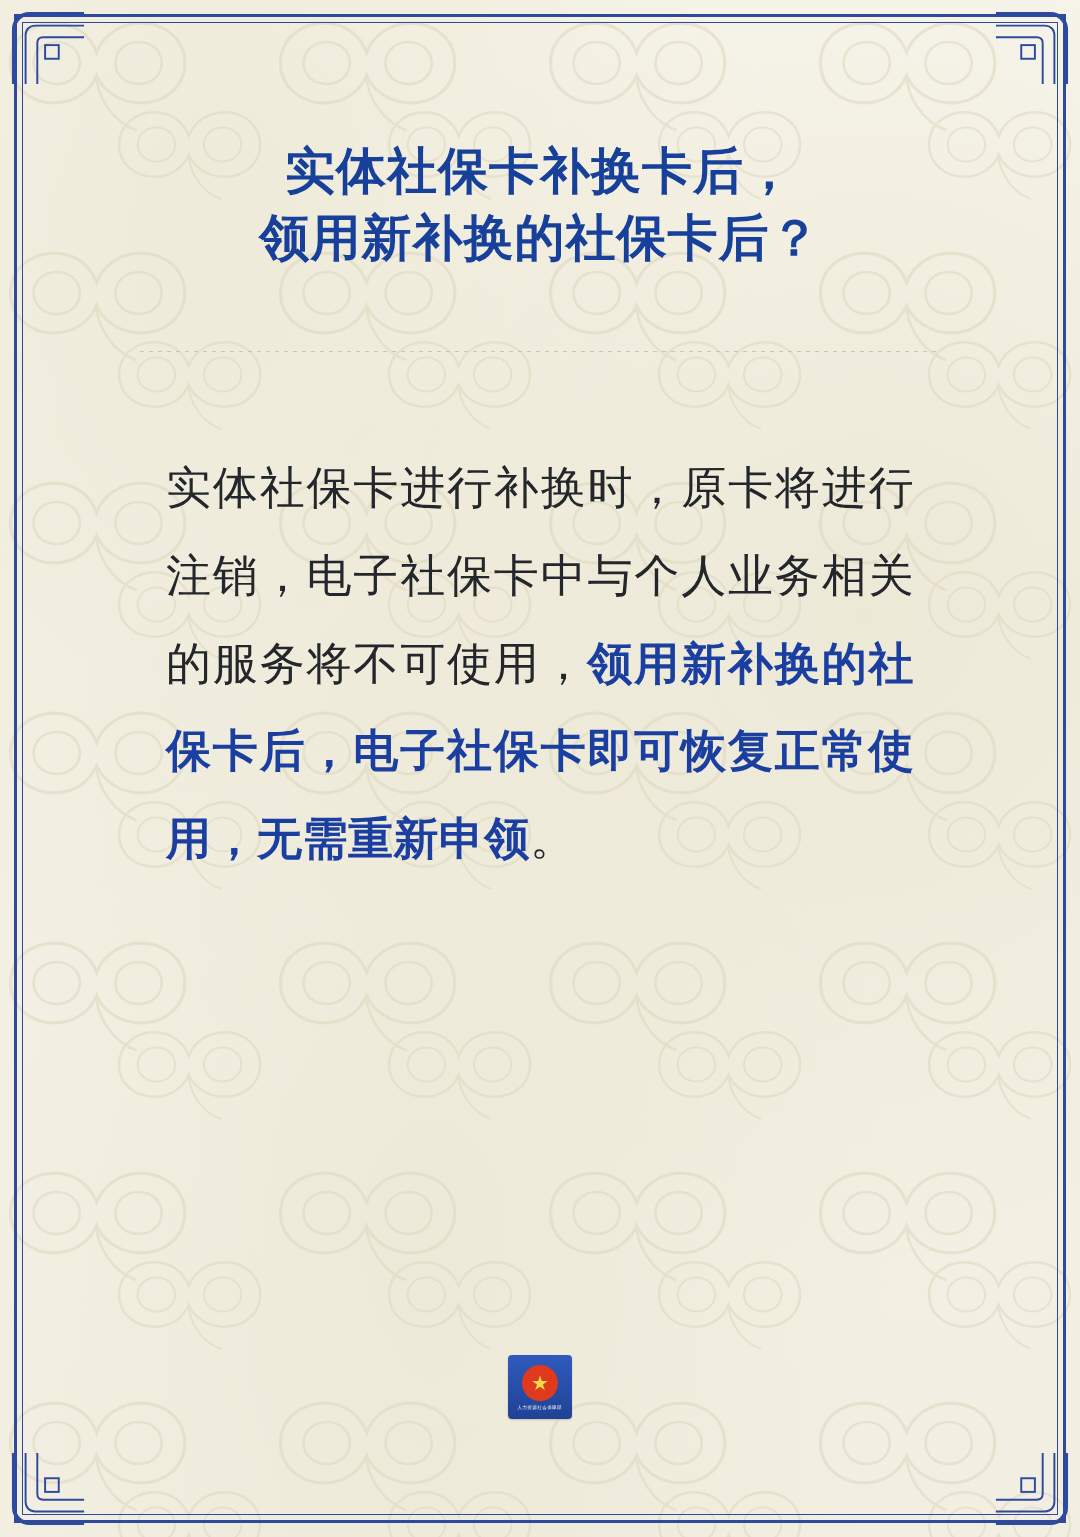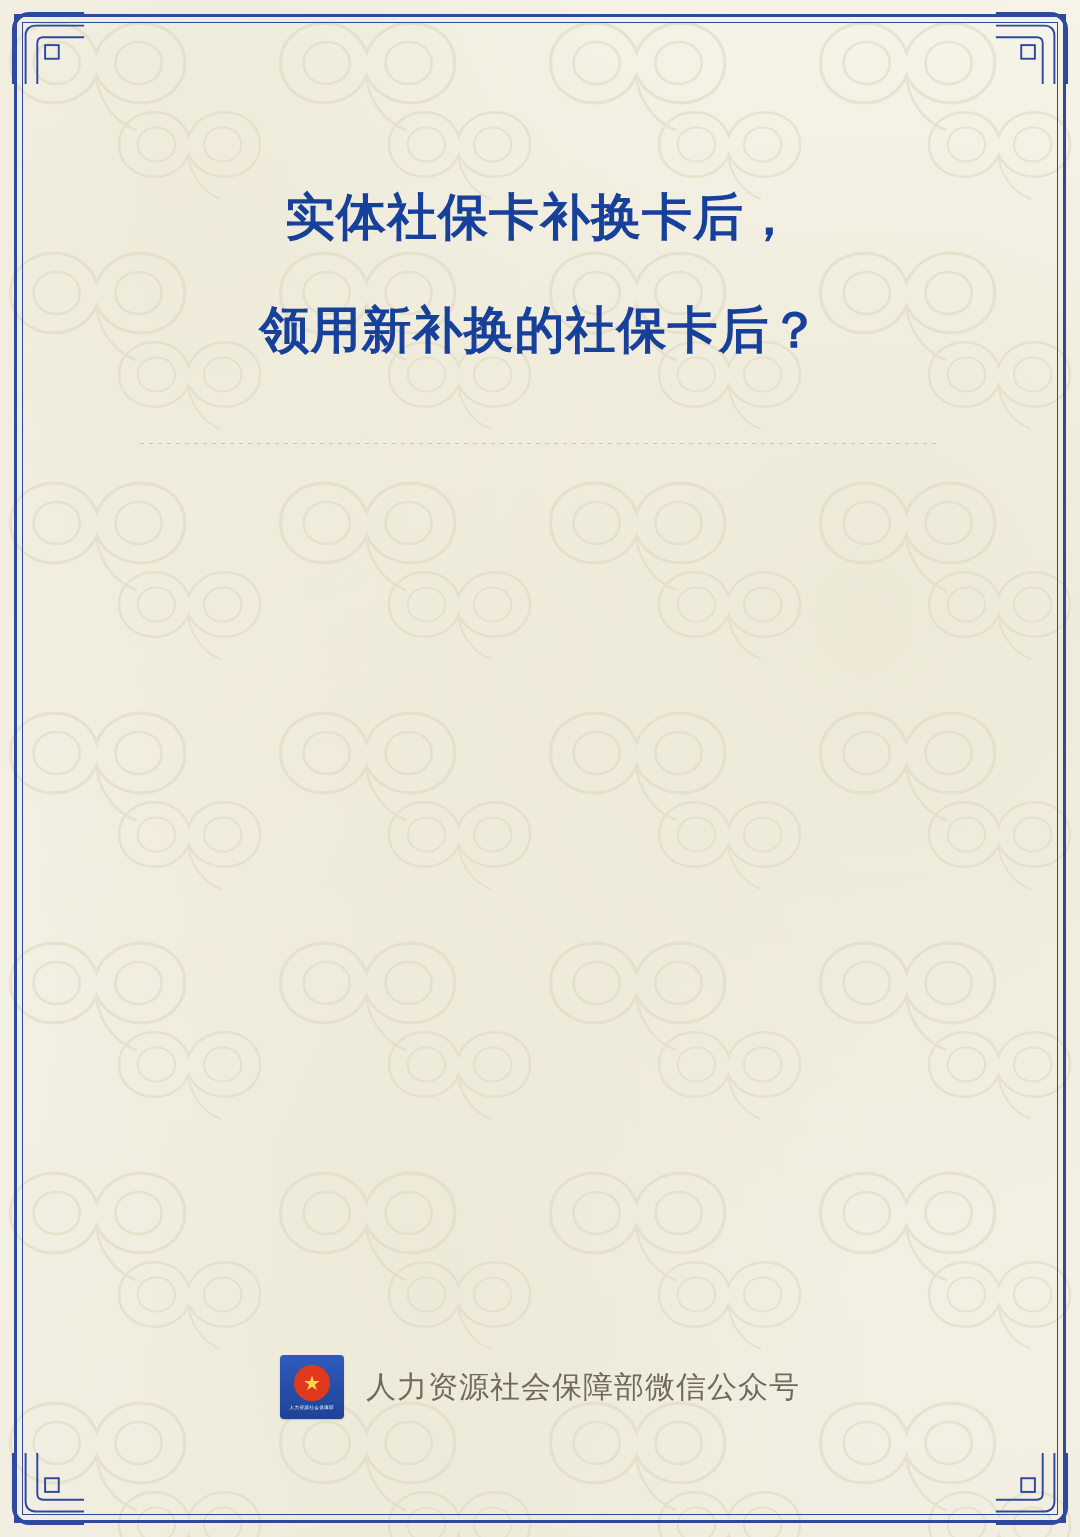--- a/index.html
+++ b/index.html
@@ -81,21 +81,20 @@
     text-align: center;
   }
   .title-line {
     font-family: "DejaVu Serif", "Liberation Serif", serif;
     font-weight: bold;
     font-size: 50px;
     line-height: 1.33;
     color: #17409b;
     letter-spacing: 1px;
     white-space: nowrap;
-    margin-top: 46px;
   }
 
   .divider {
     margin: 80px auto 0 auto;
     width: 800px;
     height: 1px;
     background: repeating-linear-gradient(to right,
         #c9c6b4 0px, #c9c6b4 4px, rgba(0,0,0,0) 4px, rgba(0,0,0,0) 9px);
   }
 
@@ -221,24 +220,26 @@
 
   <div class="content">
 
     <div class="title-block">
       <div class="title-line">实体社保卡补换卡后，</div>
       <div class="title-line">领用新补换的社保卡后？</div>
     </div>
 
     <div class="divider"></div>
 
+    <div class="body-block">
+      <p class="body-text"><span>实体社保卡进行补换时，原卡将进行注销，电子社保卡中与个人业务相关的服务将不可使用，</span><span class="em">领用新补换的社保卡后，电子社保卡即可恢复正常使用，无需重新申领</span><span class="tail">。</span></p>
+    </div>
 
   </div>
 
   <div class="footer">
     <div class="emblem">
       <div class="seal">★</div>
       <div class="emblem-cap">人力资源社会保障部</div>
     </div>
-    <div class="footer-text">人力资源社会保障部微信公众号</div>
   </div>
 
 </div>
 
 </body></html>

